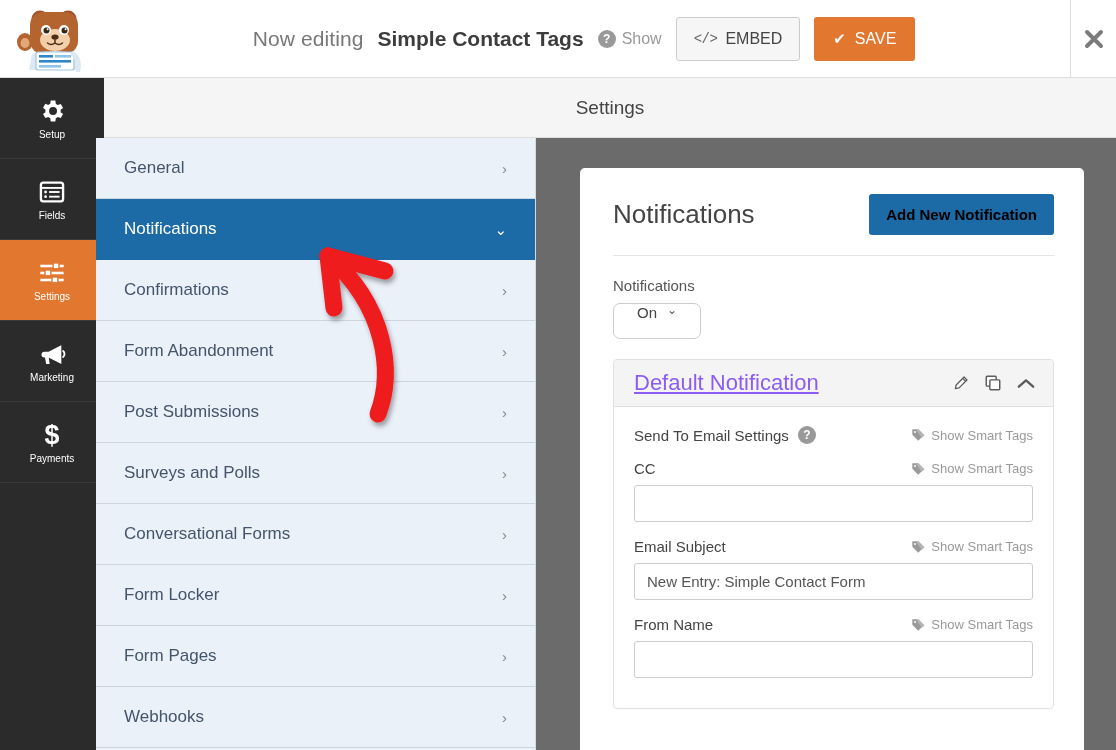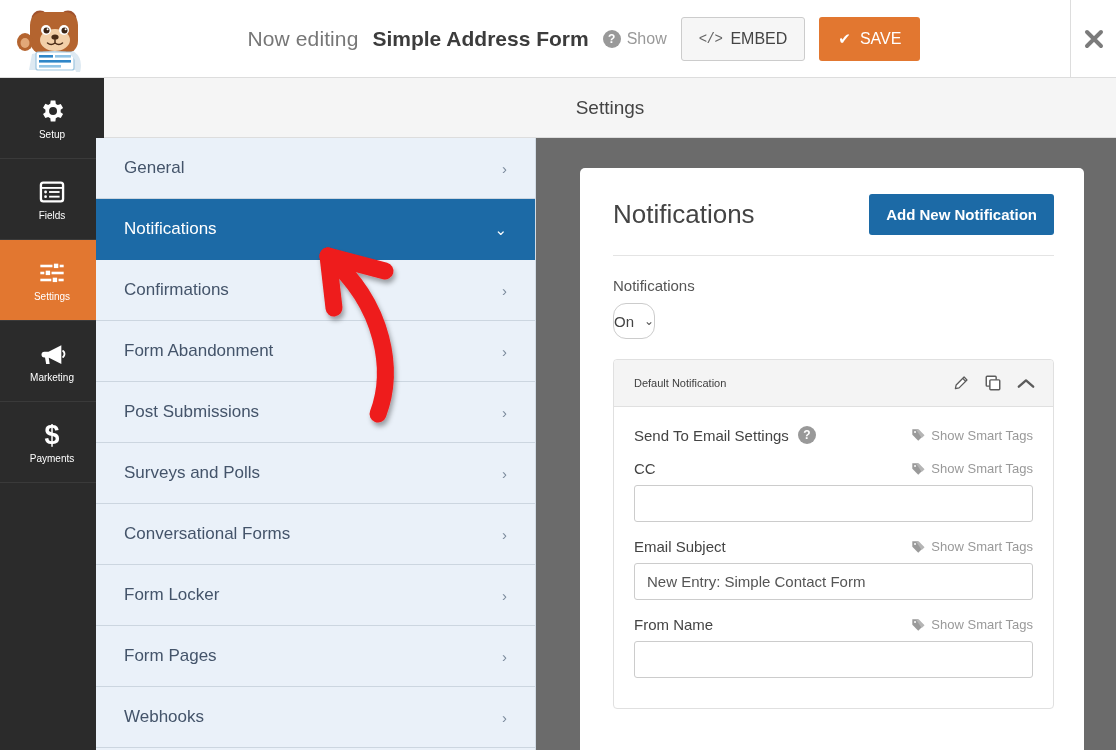--- a/index.html
+++ b/index.html
@@ -231,45 +231,44 @@
     padding-bottom: 20px;
     border-bottom: 1px solid #e4e4e4;
   }
   .card-title {
     font-size: 26px;
     color: #444444;
     font-weight: normal;
   }
   .btn-addnew {
     background: #1c6aa6;
-    color: #ffffff;
+    color: #000000;
     border: none;
     border-radius: 3px;
     height: 41px;
     padding: 0 17px;
     font-size: 15px;
     font-weight: bold;
     cursor: pointer;
     font-family: "Liberation Sans", sans-serif;
     white-space: nowrap;
   }
   .field-label-plain {
     display: block;
     margin: 21px 0 9px 0;
     font-size: 15px;
     color: #555555;
   }
   .select-on {
     display: inline-flex;
-    align-items: center;
     gap: 10px;
     height: 36px;
-    padding: 0 0;
+    padding: 0 23px;
     border: 1px solid #cccccc;
-    border-radius: 13px;
+    border-radius: 7px;
     background: #ffffff;
     font-size: 15px;
     color: #444444;
     cursor: pointer;
   }
   .select-chev { font-size: 12px; color: #555; line-height: 1; }
 
   
   .notif-block {
     margin: 20px 0 0 0;
@@ -279,21 +278,21 @@
   .notif-head {
     height: 47px;
     background: #f4f4f4;
     border-bottom: 1px solid #e0e0e0;
     border-radius: 4px 4px 0 0;
     display: flex;
     align-items: center;
     justify-content: space-between;
     padding: 0 18px 0 20px;
   }
-  .notif-title { font-size: 11px; color: #404040; }
+  .notif-title { font-size: 22px; color: #8b5cf6; text-decoration: underline; }
   .notif-actions { display: flex; align-items: center; gap: 15px; }
   .icon-btn { cursor: pointer; display: flex; align-items: center; line-height: 0; }
   .notif-body { padding: 19px 20px 22px 20px; }
   .frow { margin-bottom: 16px; }
   .frow:last-child { margin-bottom: 8px; }
   .frow-top {
     display: flex;
     align-items: center;
     justify-content: space-between;
     margin-bottom: 8px;
@@ -377,21 +376,21 @@
         <rect x="42" y="49" width="16" height="2.6" fill="#8fc3e6"></rect>
         <rect x="26" y="54" width="32" height="2.6" fill="#2f86c8"></rect>
         <rect x="26" y="59" width="22" height="2.6" fill="#8fc3e6"></rect>
 
         <path d="M60 48 q7 5 5 16" stroke="#dde9f2" stroke-width="5" fill="none" stroke-linecap="round"></path>
       </svg>
     </div>
 
     <div class="header-center">
       <span class="now-editing">Now editing</span>
-      <span class="form-name">Simple Address Form</span>
+      <span class="form-name">Simple Contact Tags</span>
       <a class="help-link">
         <span class="help-q">?</span>
         <span>Show</span>
       </a>
       <button class="btn-embed">
         <span class="embed-glyph">&lt;/&gt;</span>
         <span>EMBED</span>
       </button>
       <button class="btn-save">
         <span class="check-glyph">✔</span>

